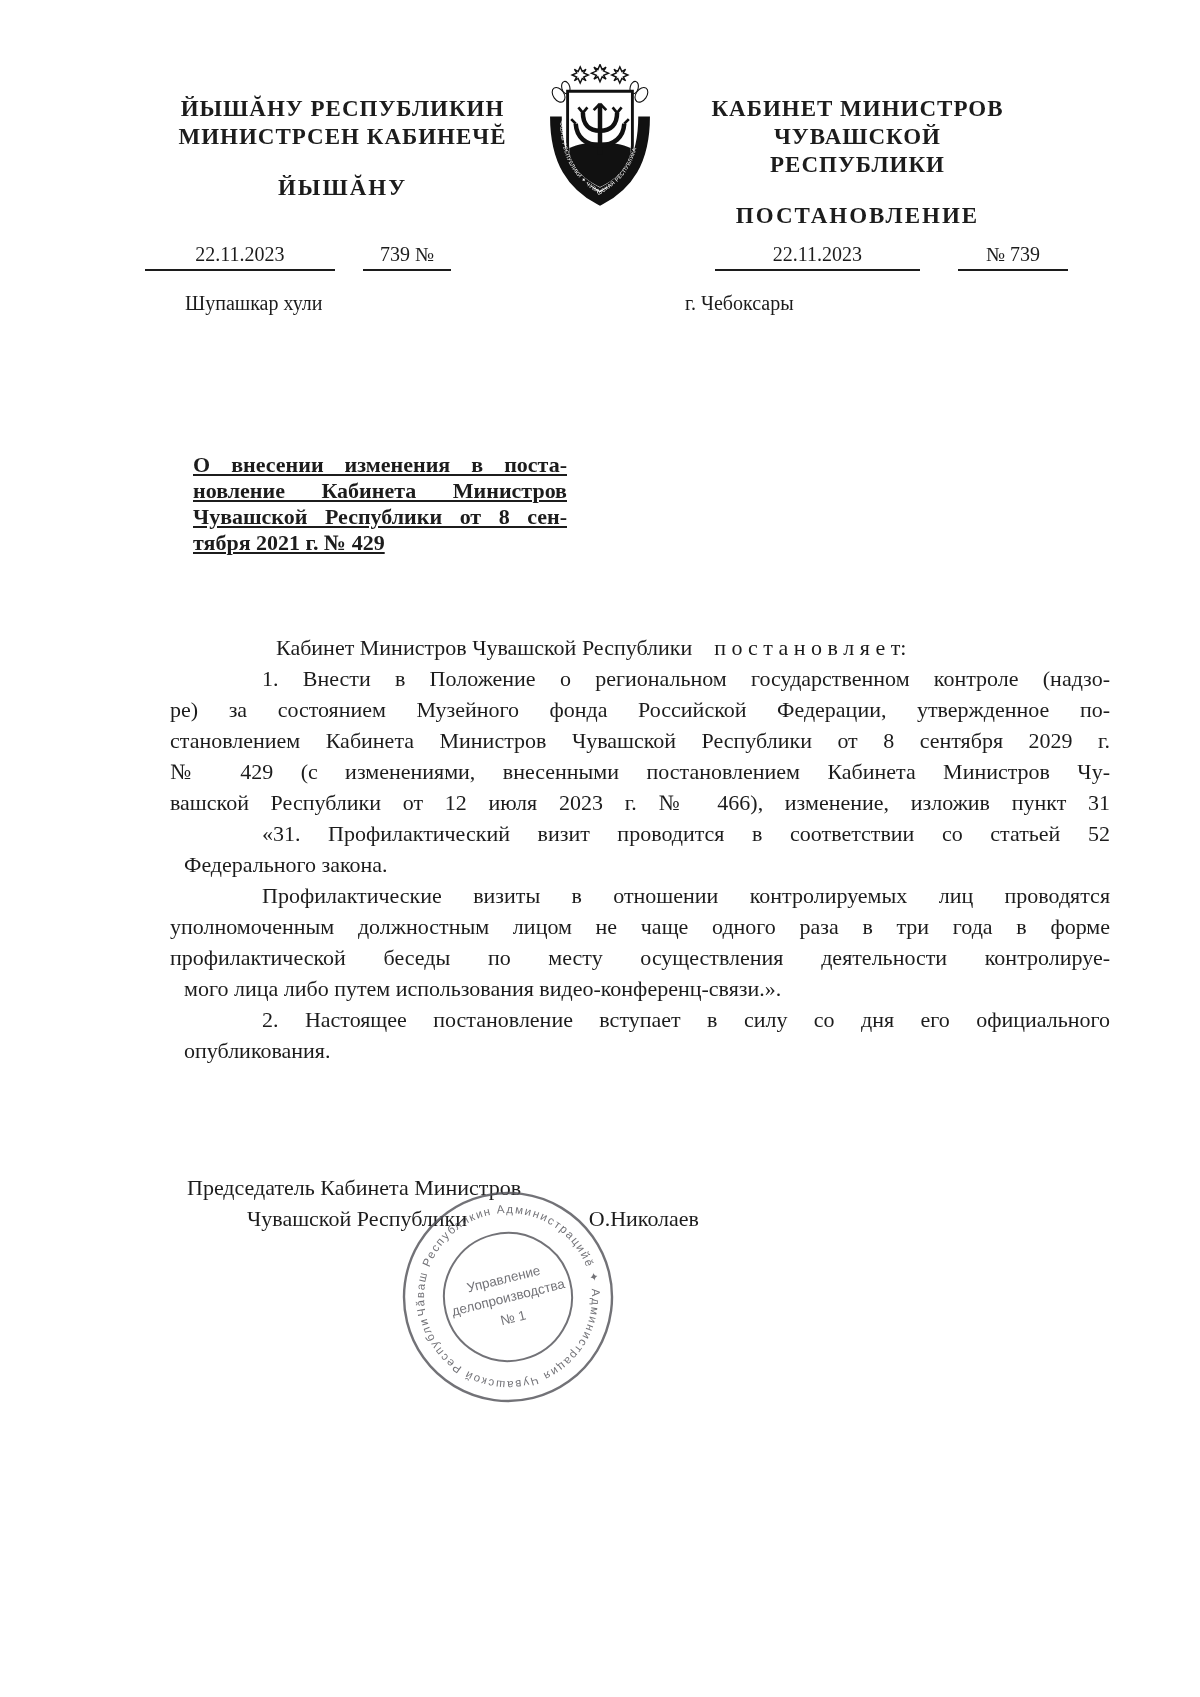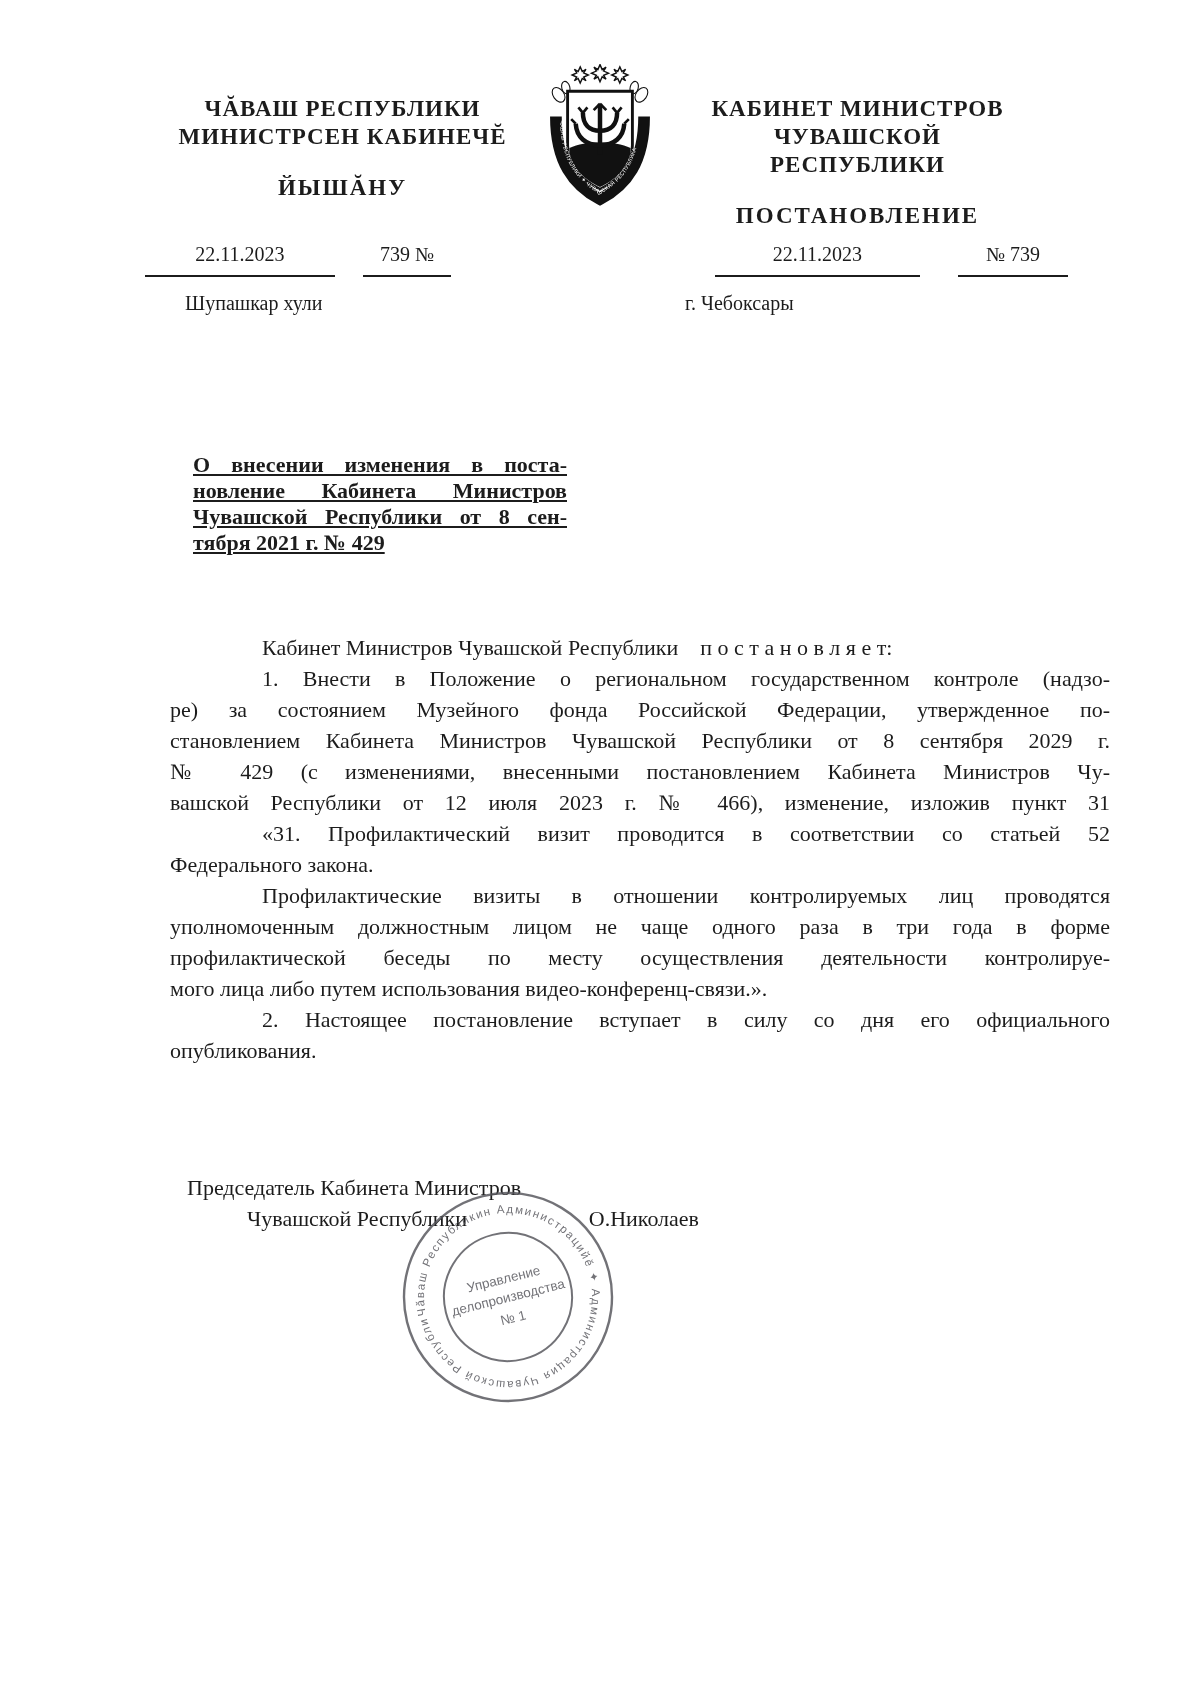--- a/index.html
+++ b/index.html
@@ -7,50 +7,50 @@
        font-family:"Liberation Serif",serif;color:#1c1c1c;}
   .abs{position:absolute;}
 
   
   .hcol{text-align:center;}
   .org-line{font-weight:bold;font-size:23px;line-height:28px;letter-spacing:1px;}
   .doc-type{font-weight:bold;font-size:23px;letter-spacing:2px;margin-top:24px;}
 
   
   .field{border-bottom:2px solid #1c1c1c;text-align:center;font-size:20px;
-         padding-bottom:9px;}
+         padding-bottom:3px;}
 
   .place{font-size:20px;}
 
   
   .title-block{width:374px;font-weight:bold;font-size:22px;line-height:26px;text-decoration:underline;}
   .title-line{text-align:justify;}
   .title-line.jl{text-align-last:justify;}
 
   
   .body-block{width:940px;font-size:22px;line-height:31px;}
   .body-line{white-space:pre-wrap;text-align:justify;}
   .body-line.jl{text-align-last:justify;}
-  .body-line.last{text-align:left;text-align-last:left;}
+  .body-line.last{text-align:left;text-align-last:left;margin-left:14px;}
   .body-line.ind{text-indent:92px;}
 
   
   .sig-block{width:512px;font-size:22px;line-height:31px;}
   .sig-row2{display:flex;}
   .sig-role2{margin-left:60px;}
   .sig-name{margin-left:auto;}
 
   .stamp-wrap{left:388px;top:1177px;width:240px;height:240px;opacity:0.82;}
   .emblem-wrap{left:546px;top:64px;width:108px;height:148px;}
 </style>
 </head>
 <body>
 
 <div class="abs hcol" style="left:170px;top:95px;width:345px;">
-  <div class="org-line">ЧĂВАШ РЕСПУБЛИКИ</div>
+  <div class="org-line">ЙЫШĂНУ РЕСПУБЛИКИН</div>
   <div class="org-line">МИНИСТРСЕН КАБИНЕЧĔ</div>
   <div class="doc-type">ЙЫШĂНУ</div>
 </div>
 
 <div class="abs hcol" style="left:685px;top:95px;width:345px;">
   <div class="org-line">КАБИНЕТ МИНИСТРОВ</div>
   <div class="org-line">ЧУВАШСКОЙ РЕСПУБЛИКИ</div>
   <div class="doc-type">ПОСТАНОВЛЕНИЕ</div>
 </div>
 

